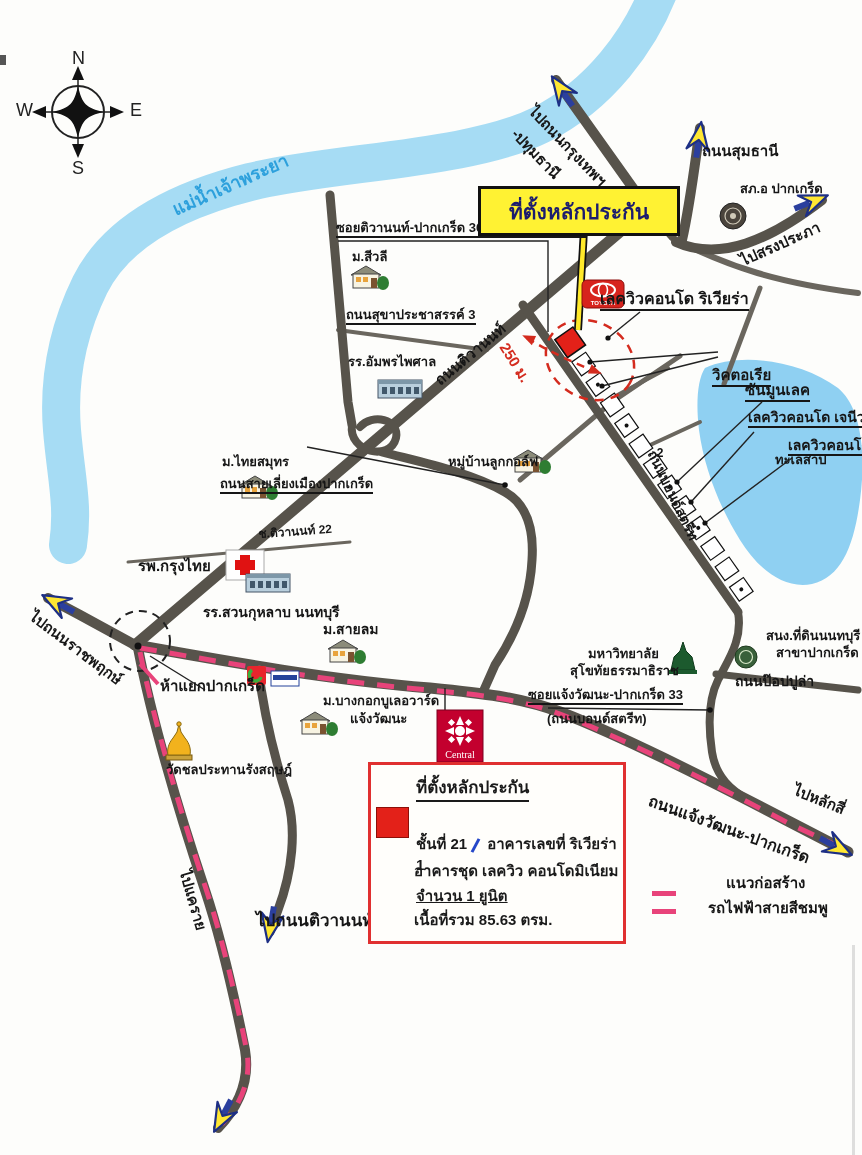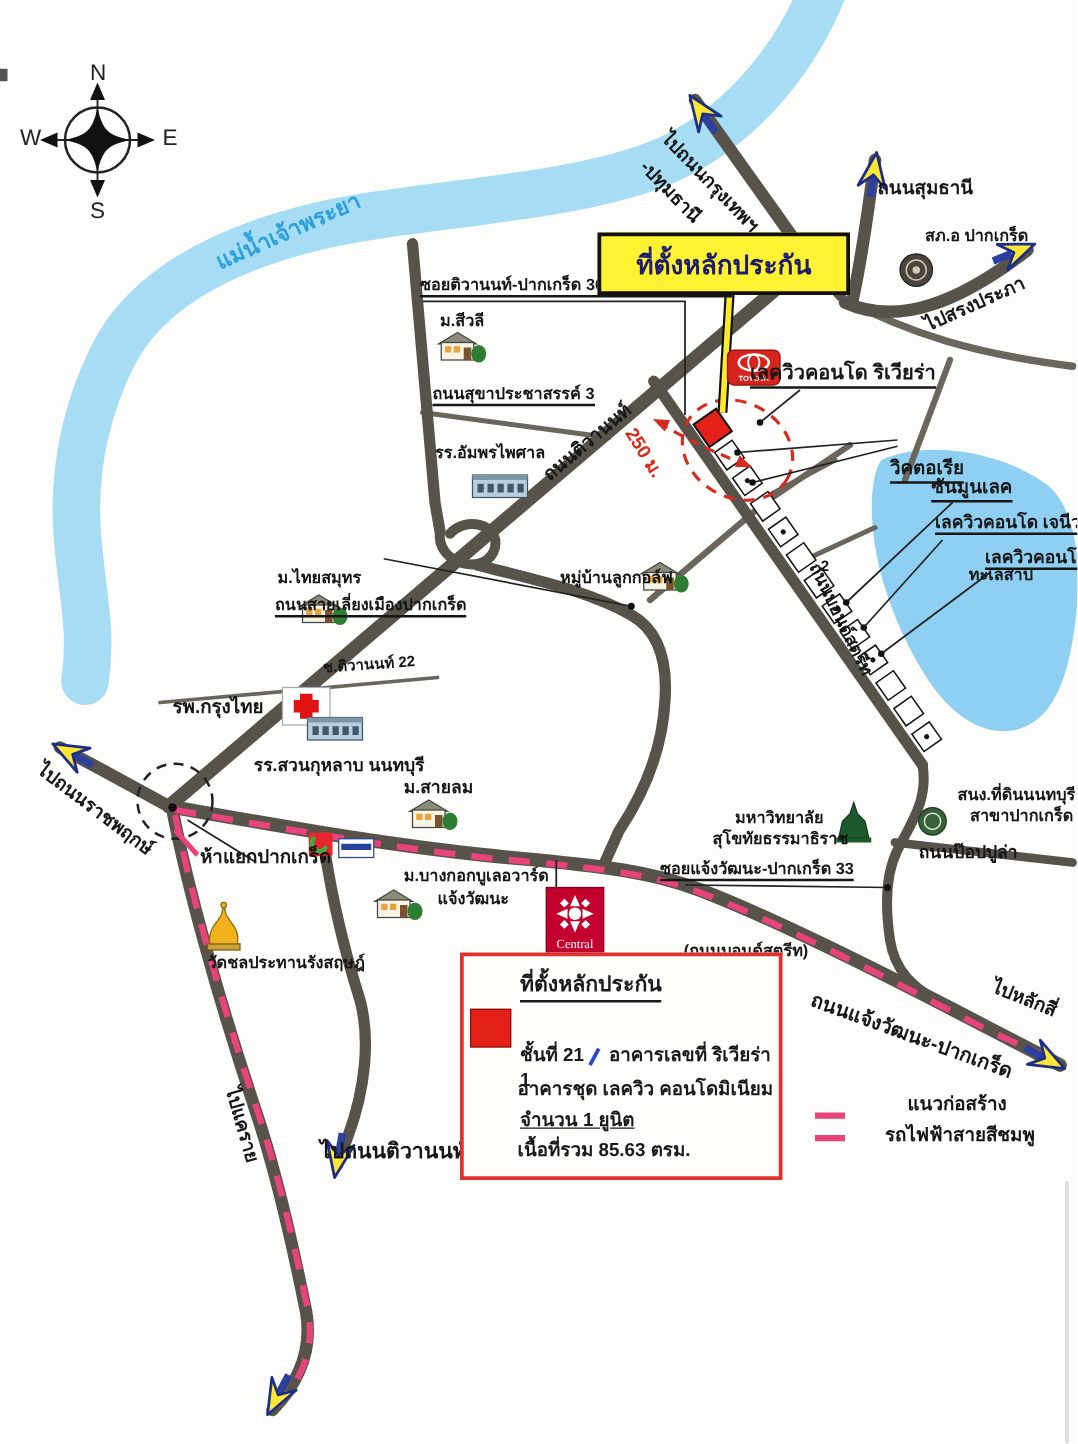--- a/index.html
+++ b/index.html
@@ -271,21 +271,21 @@
 <div class="lbl u" style="left:336px;top:221px;font-size:13px;">ซอยติวานนท์-ปากเกร็ด 36 (ถนนบอนด์สตรีท)</div>
 <div class="lbl u" style="left:346px;top:308px;font-size:13px;">ถนนสุขาประชาสรรค์ 3</div>
 <div class="lbl rot" style="left:432px;top:376px;font-size:15px;transform:rotate(-40deg);">ถนนติวานนท์</div>
 <div class="lbl red rot" style="left:510px;top:340px;font-size:15px;transform:rotate(58deg);">250 ม.</div>
 <div class="lbl u" style="left:220px;top:433px;font-size:13px;margin-top:44px;">ถนนสายเลี่ยงเมืองปากเกร็ด</div>
 <div class="lbl rot" style="left:258px;top:528px;font-size:12px;transform:rotate(-4deg);">ช.ติวานนท์ 22</div>
 <div class="lbl rot" style="left:658px;top:448px;font-size:14px;transform:rotate(64deg);">ถนนบอนด์สตรีท</div>
 <div class="lbl rot" style="left:652px;top:792px;font-size:16px;transform:rotate(20deg);">ถนนแจ้งวัฒนะ-ปากเกร็ด</div>
 <div class="lbl" style="left:735px;top:674px;font-size:14px;">ถนนป๊อปปูล่า</div>
 <div class="lbl u" style="left:528px;top:688px;font-size:13px;">ซอยแจ้งวัฒนะ-ปากเกร็ด 33</div>
-<div class="lbl" style="left:547px;top:712px;font-size:13px;margin-top:42px;">(ถนนบอนด์สตรีท)</div>
+<div class="lbl" style="left:547px;top:712px;font-size:13px;">(ถนนบอนด์สตรีท)</div>
 
 <div class="lbl" style="left:710px;top:182px;font-size:13px;margin-left:30px;">สภ.อ ปากเกร็ด</div>
 <div class="lbl" style="left:352px;top:250px;font-size:13px;">ม.สีวลี</div>
 <div class="lbl" style="left:348px;top:355px;font-size:13px;">รร.อัมพรไพศาล</div>
 <div class="lbl u" style="left:600px;top:290px;font-size:16px;">เลควิวคอนโด ริเวียร่า</div>
 <div class="lbl u" style="left:712px;top:338px;font-size:15px;margin-top:29px;">วิคตอเรีย</div>
 <div class="lbl u" style="left:745px;top:382px;font-size:15px;">ซันมูนเลค</div>
 <div class="lbl u" style="left:748px;top:410px;font-size:14px;">เลควิวคอนโด เจนีวา</div>
 <div class="lbl u" style="left:788px;top:438px;font-size:14px;">เลควิวคอนโด</div>
 <div class="lbl" style="left:775px;top:453px;font-size:13px;">ทะเลสาป</div>

